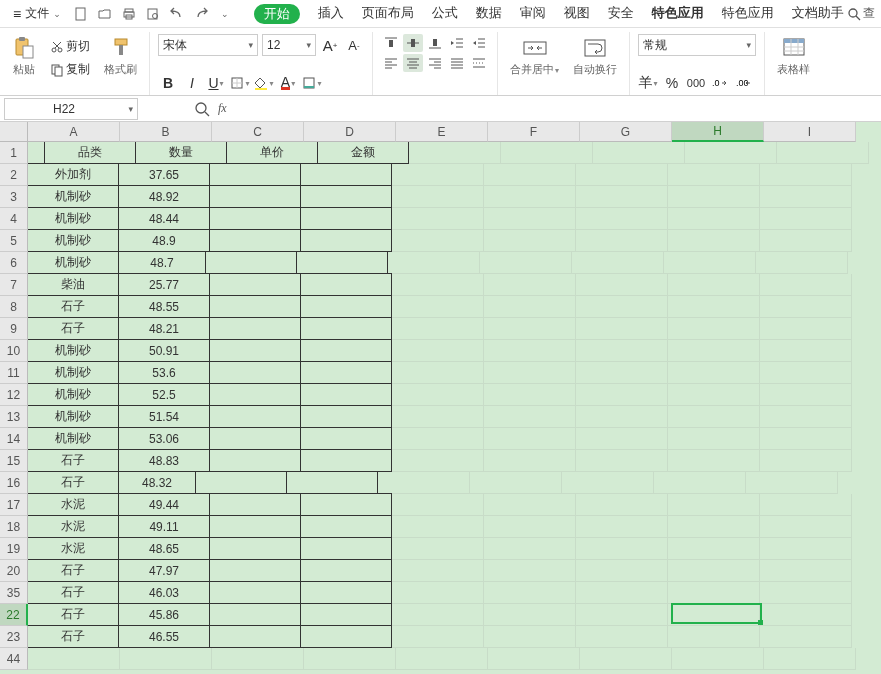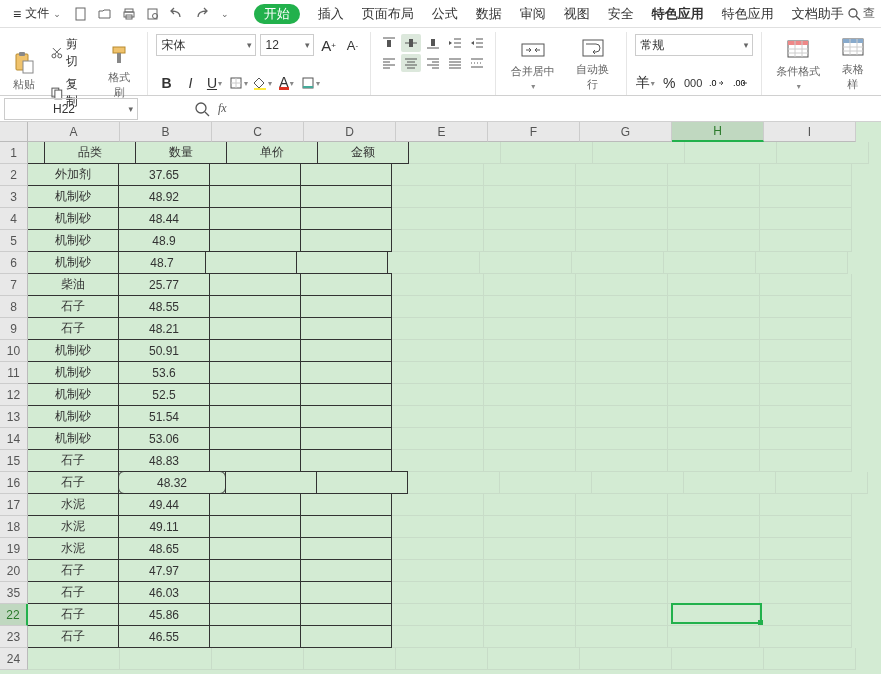--- a/index.html
+++ b/index.html
@@ -1,21 +1,21 @@
 <!DOCTYPE html>
 <html><head>
 <meta charset="utf-8">
 <style>
 *{margin:0;padding:0;box-sizing:border-box;font-family:"Microsoft YaHei",SimSun,Arial,sans-serif}
 body{background:#fff;font-size:12px;color:#333;overflow:hidden;user-select:none}
 .menubar{height:28px;display:flex;align-items:center;padding:0 6px;gap:2px;border-bottom:1px solid #e0e0e0}
 .menu-file{display:flex;align-items:center;gap:4px;padding:2px 6px;border:1px solid transparent;border-radius:2px}
 .hamburger{font-size:14px}
 .mini-icon{width:22px;height:22px;display:flex;align-items:center;justify-content:center;color:#555;border-radius:2px}
-.menubar-tabs{display:flex;gap:18px;margin-left:16px;align-items:center}
+.menubar-tabs{display:flex;gap:18px;margin-left:16px;align-items:flex-start}
 .tab{font-size:13px;color:#333;cursor:pointer}
 .tab.active{background:#22b14c;color:#fff;padding:1px 10px;border-radius:10px;font-size:13px}
 .tab.bold{font-weight:600}
 .search-ico{margin-left:auto;display:flex;align-items:center;gap:2px;color:#555}
 .ribbon{height:68px;border-bottom:1px solid #d0d0d0;display:flex;padding:4px 0 0 0}
 .group{display:flex;flex-direction:column;justify-content:space-between;padding:2px 8px;border-right:1px solid #e6e6e6;align-items:center}
 .group-r{display:flex;gap:6px;align-items:center}
 .grp-lab{font-size:11px;color:#666;text-align:center;padding-bottom:3px}
 .big-btn{display:flex;flex-direction:column;align-items:center;gap:2px;padding:2px 4px;border-radius:2px}
 .big-ico{width:24px;height:24px;display:flex;align-items:center;justify-content:center;font-size:18px}
@@ -350,33 +350,20 @@
         </div>
     </div>
   </div>
 
   <div class="group" style="border-right:none">
     <div class="group-r">
       <div class="big-btn">
         <div class="big-ico">
             <svg width="24" height="22" viewBox="0 0 24 22">
               <rect x="2" y="2" width="20" height="16" fill="none" stroke="#555"></rect>
-              <rect x="2" y="2" width="20" height="4" fill="#e88"></rect>
-              <line x1="2" y1="10" x2="22" y2="10" stroke="#ccc"></line>
-              <line x1="2" y1="14" x2="22" y2="14" stroke="#ccc"></line>
-              <line x1="9" y1="2" x2="9" y2="18" stroke="#ccc"></line>
-              <line x1="16" y1="2" x2="16" y2="18" stroke="#ccc"></line>
-            </svg>
-          </div>
-        <span class="grp-lab"><span>条件格式</span><span class="dd">▾</span></span>
-      </div>
-      <div class="big-btn">
-        <div class="big-ico">
-            <svg width="24" height="22" viewBox="0 0 24 22">
-              <rect x="2" y="2" width="20" height="16" fill="none" stroke="#555"></rect>
               <rect x="2" y="2" width="20" height="4" fill="#8ac"></rect>
               <line x1="2" y1="10" x2="22" y2="10" stroke="#ccc"></line>
               <line x1="2" y1="14" x2="22" y2="14" stroke="#ccc"></line>
               <line x1="9" y1="2" x2="9" y2="18" stroke="#ccc"></line>
               <line x1="16" y1="2" x2="16" y2="18" stroke="#ccc"></line>
             </svg>
           </div>
         <span class="grp-lab">表格样</span>
       </div>
     </div>
@@ -430,21 +417,21 @@
       <div class="rh">14</div>
       <div class="rh">15</div>
       <div class="rh">16</div>
       <div class="rh">17</div>
       <div class="rh">18</div>
       <div class="rh">19</div>
       <div class="rh">20</div>
       <div class="rh">35</div>
       <div class="rh active">22</div>
       <div class="rh">23</div>
-      <div class="rh">24</div>
+      <div class="rh">44</div>
     </div>
   <div class="cells" id="cells">
       <div class="crow">
         <div class="cell bordered" style="width: 92px; margin-left: 16px;">品类</div>
         <div class="cell bordered" style="width: 92px;">数量</div>
         <div class="cell bordered" style="width: 92px;">单价</div>
         <div class="cell bordered" style="width: 92px;">金额</div>
         <div class="cell" style="width: 92px;"></div>
         <div class="cell" style="width: 92px;"></div>
         <div class="cell" style="width: 92px;"></div>
@@ -600,21 +587,21 @@
         <div class="cell bordered" style="width: 92px;"></div>
         <div class="cell bordered" style="width: 92px;"></div>
         <div class="cell" style="width: 92px;"></div>
         <div class="cell" style="width: 92px;"></div>
         <div class="cell" style="width: 92px;"></div>
         <div class="cell" style="width: 92px;"></div>
         <div class="cell" style="width: 92px;"></div>
       </div>
       <div class="crow">
         <div class="cell bordered" style="width: 92px;">石子</div>
-        <div class="cell bordered" style="width: 108px; border-radius: 6px;">48.32</div>
+        <div class="cell bordered" style="width: 78px;">48.32</div>
         <div class="cell bordered" style="width: 92px;"></div>
         <div class="cell bordered" style="width: 92px;"></div>
         <div class="cell" style="width: 92px;"></div>
         <div class="cell" style="width: 92px;"></div>
         <div class="cell" style="width: 92px;"></div>
         <div class="cell" style="width: 92px;"></div>
         <div class="cell" style="width: 92px;"></div>
       </div>
       <div class="crow">
         <div class="cell bordered" style="width: 92px;">水泥</div>

